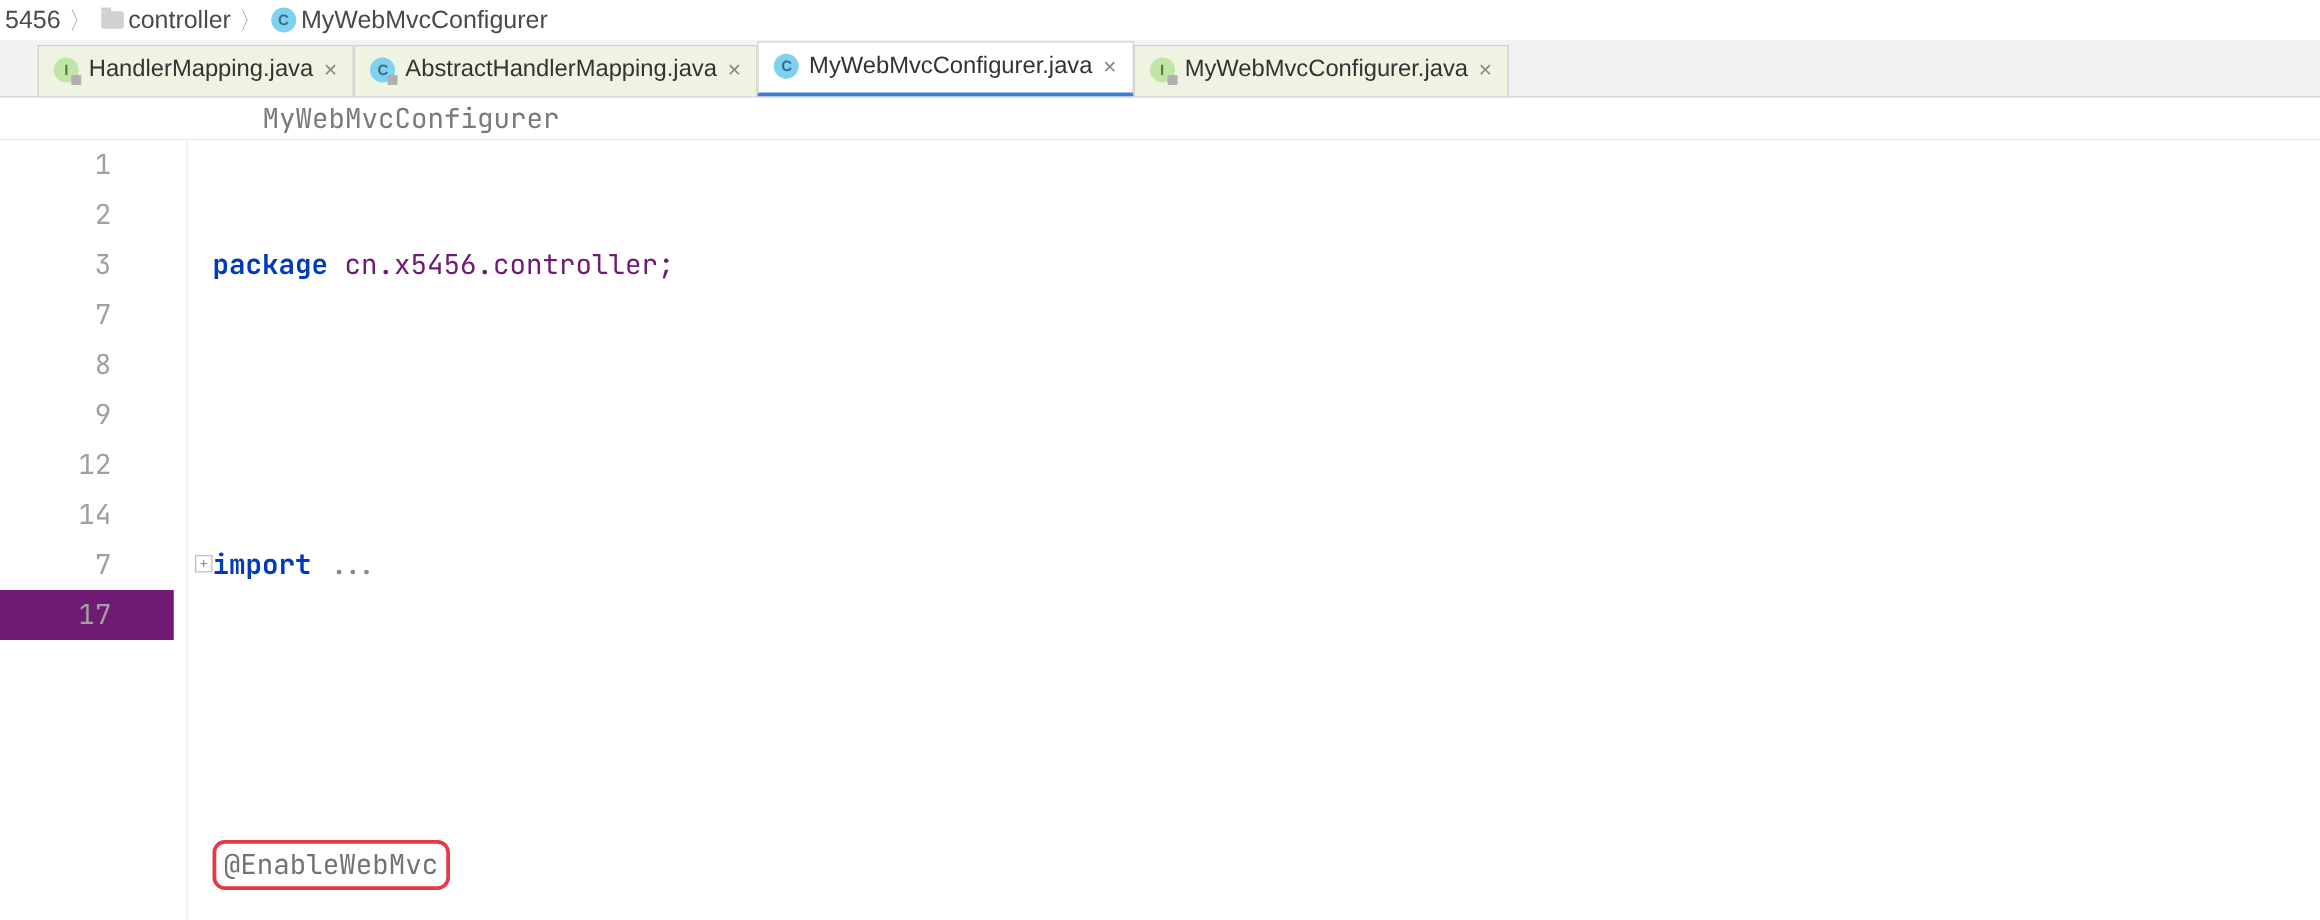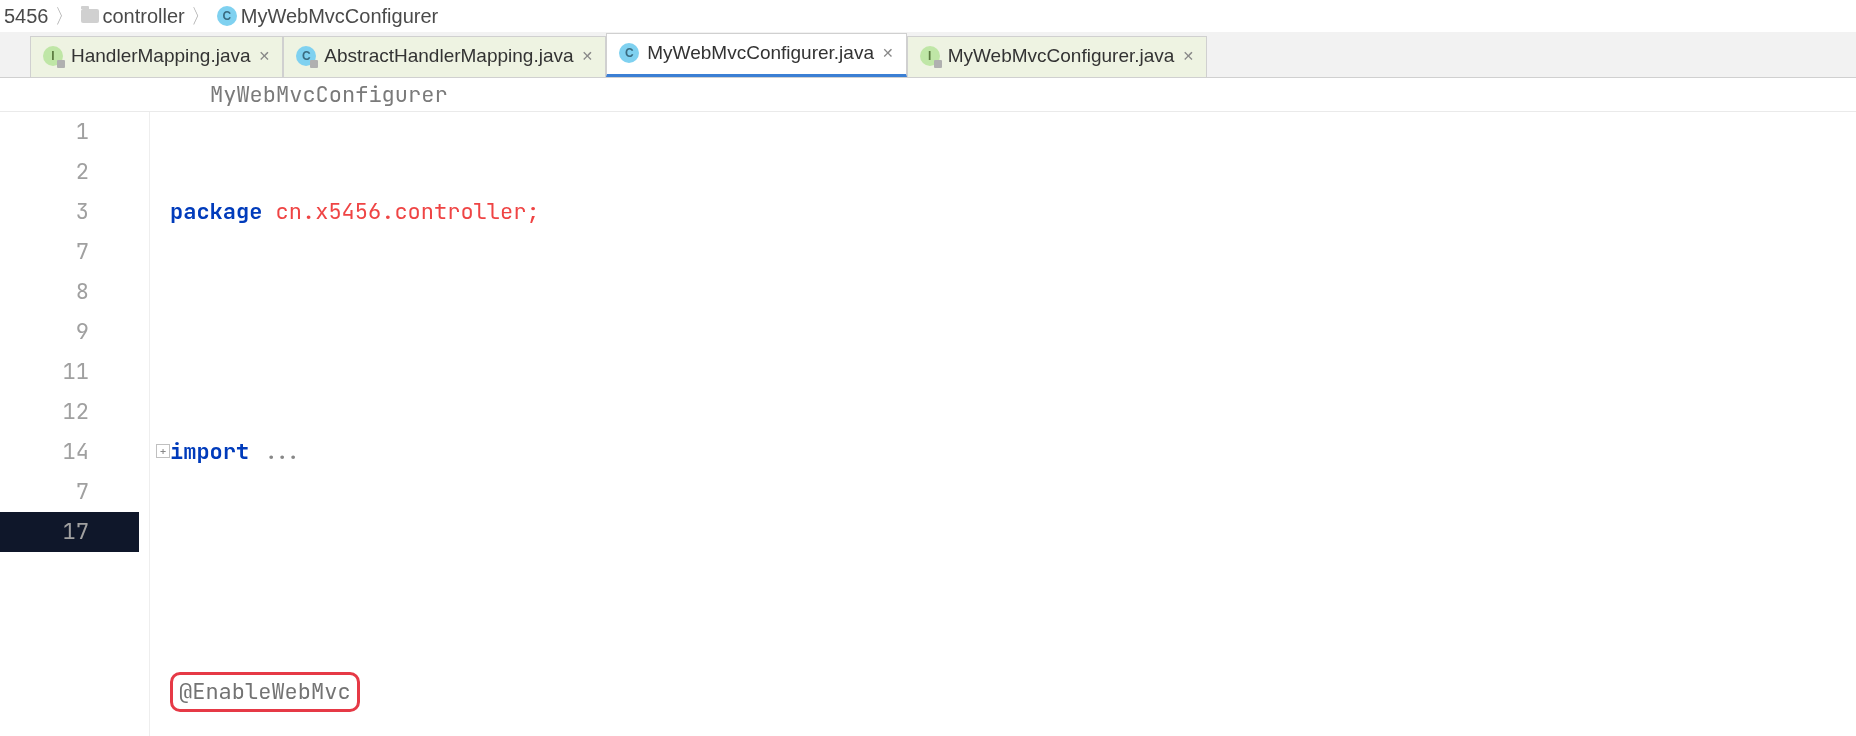--- a/index.html
+++ b/index.html
@@ -109,24 +109,24 @@
   }
   .gutter .ln { height:40px; padding-right:50px; position:relative;}
   .gutter .icons { position:absolute; right:4px; top:50%; transform:translateY(-50%); display:flex; gap:2px; font-size:16px;}
   .code {
     flex:1;
     padding-left:20px;
     position:relative;
     white-space:pre;
   }
   .code-line { height:40px; position:relative; }
-  .caret-line { background:#0f172a; }
+  .caret-line { background:#701a75; }
   .kw { color:#003bbb; font-weight:bold; }
   .ann { color:#737373; }
-  .plain { color:#ef4444; }
+  .plain { color:#701a75; }
   .fold {
     position:absolute;
     left:-14px;
     top:12px;
     width:14px; height:14px;
     border:1px solid #c0c0c0;
     background:#fff;
     font-size:11px;
     line-height:12px;
     text-align:center;
@@ -196,21 +196,20 @@
 </div>
 
 <div class="editor">
   <div class="gutter">
     <div class="ln"><span>1</span></div>
     <div class="ln"><span>2</span></div>
     <div class="ln"><span>3</span></div>
     <div class="ln"><span>7</span></div>
     <div class="ln"><span>8</span></div>
     <div class="ln"><span>9</span></div>
-    <div class="ln"><span>11</span></div>
     <div class="ln"><span>12</span></div>
     <div class="ln"><span>14</span></div>
     <div class="ln"><span>7</span></div>
     <div class="ln caret-line"><span>17</span></div>
   </div>
 
   <div class="code">
     <div class="code-line"><span class="kw">package</span><span class="plain"> cn.x5456.controller;</span></div>
     <div class="code-line"></div>
     <div class="code-line"><span class="fold">+</span><span class="kw">import</span><span class="dim"> ...</span></div>

